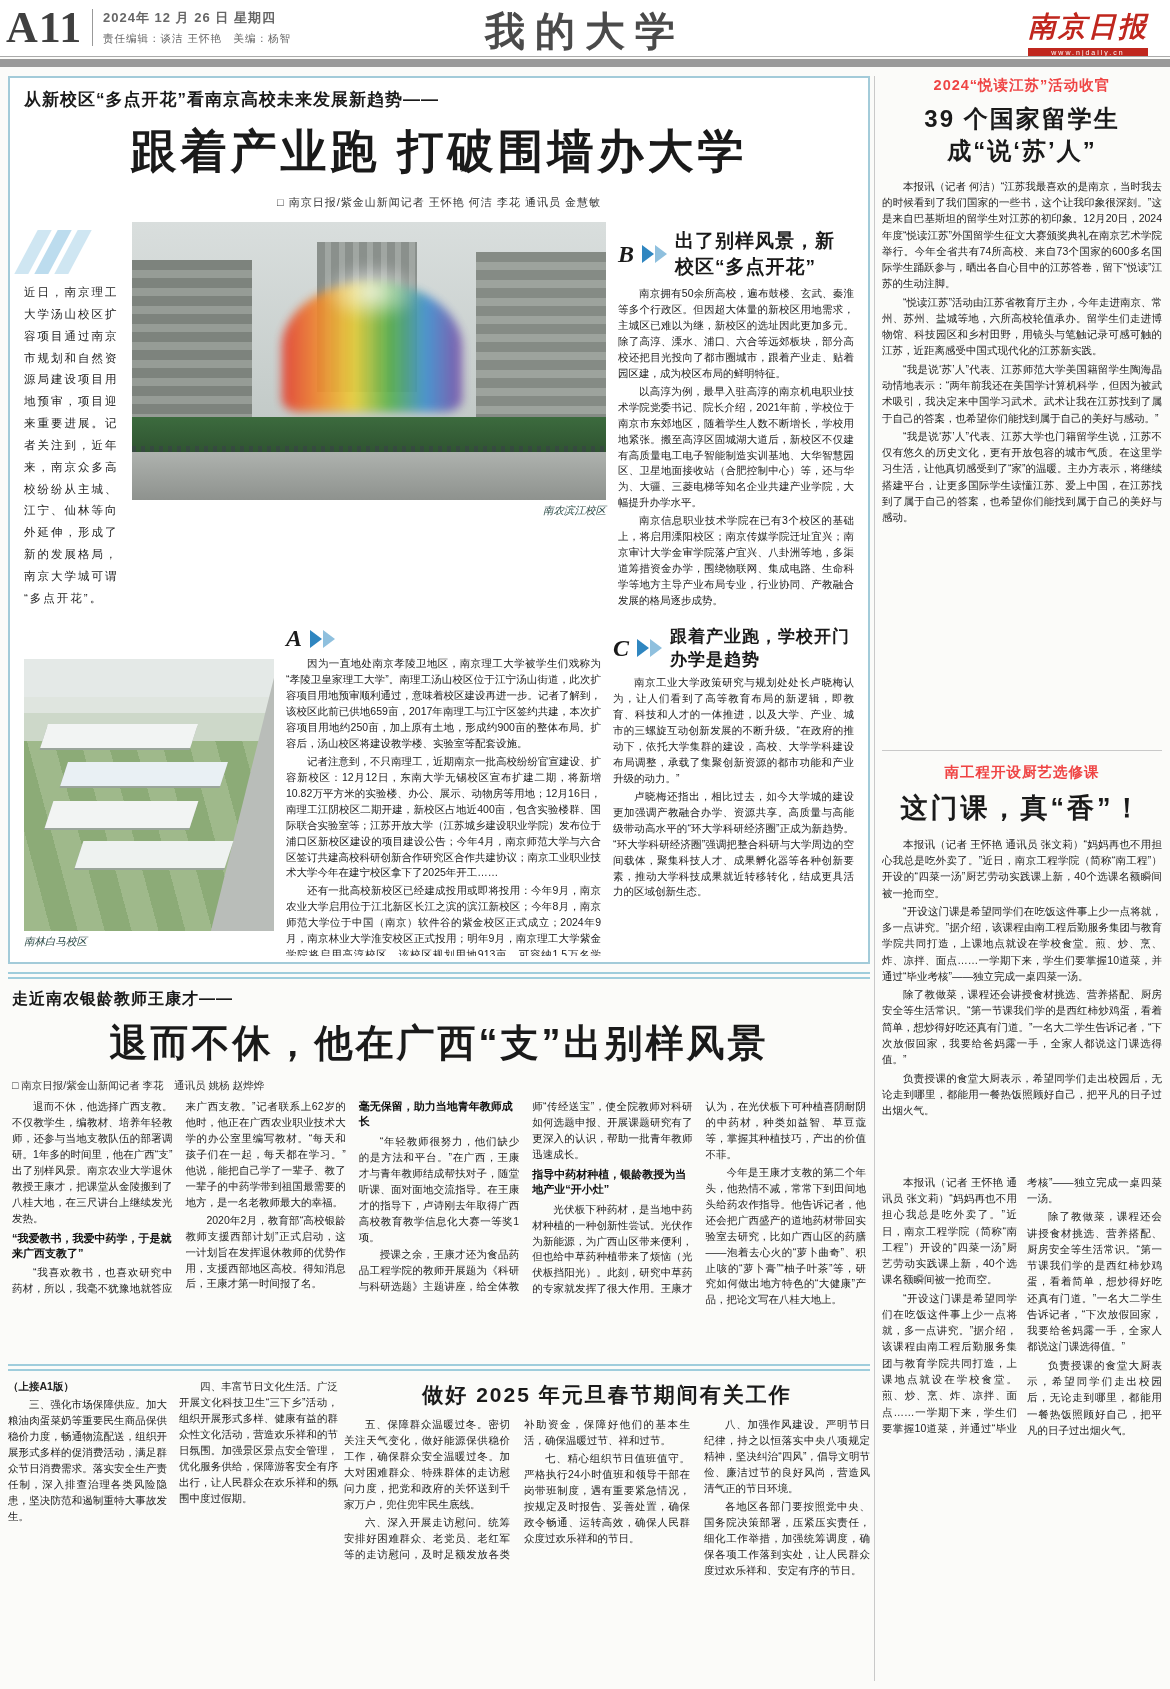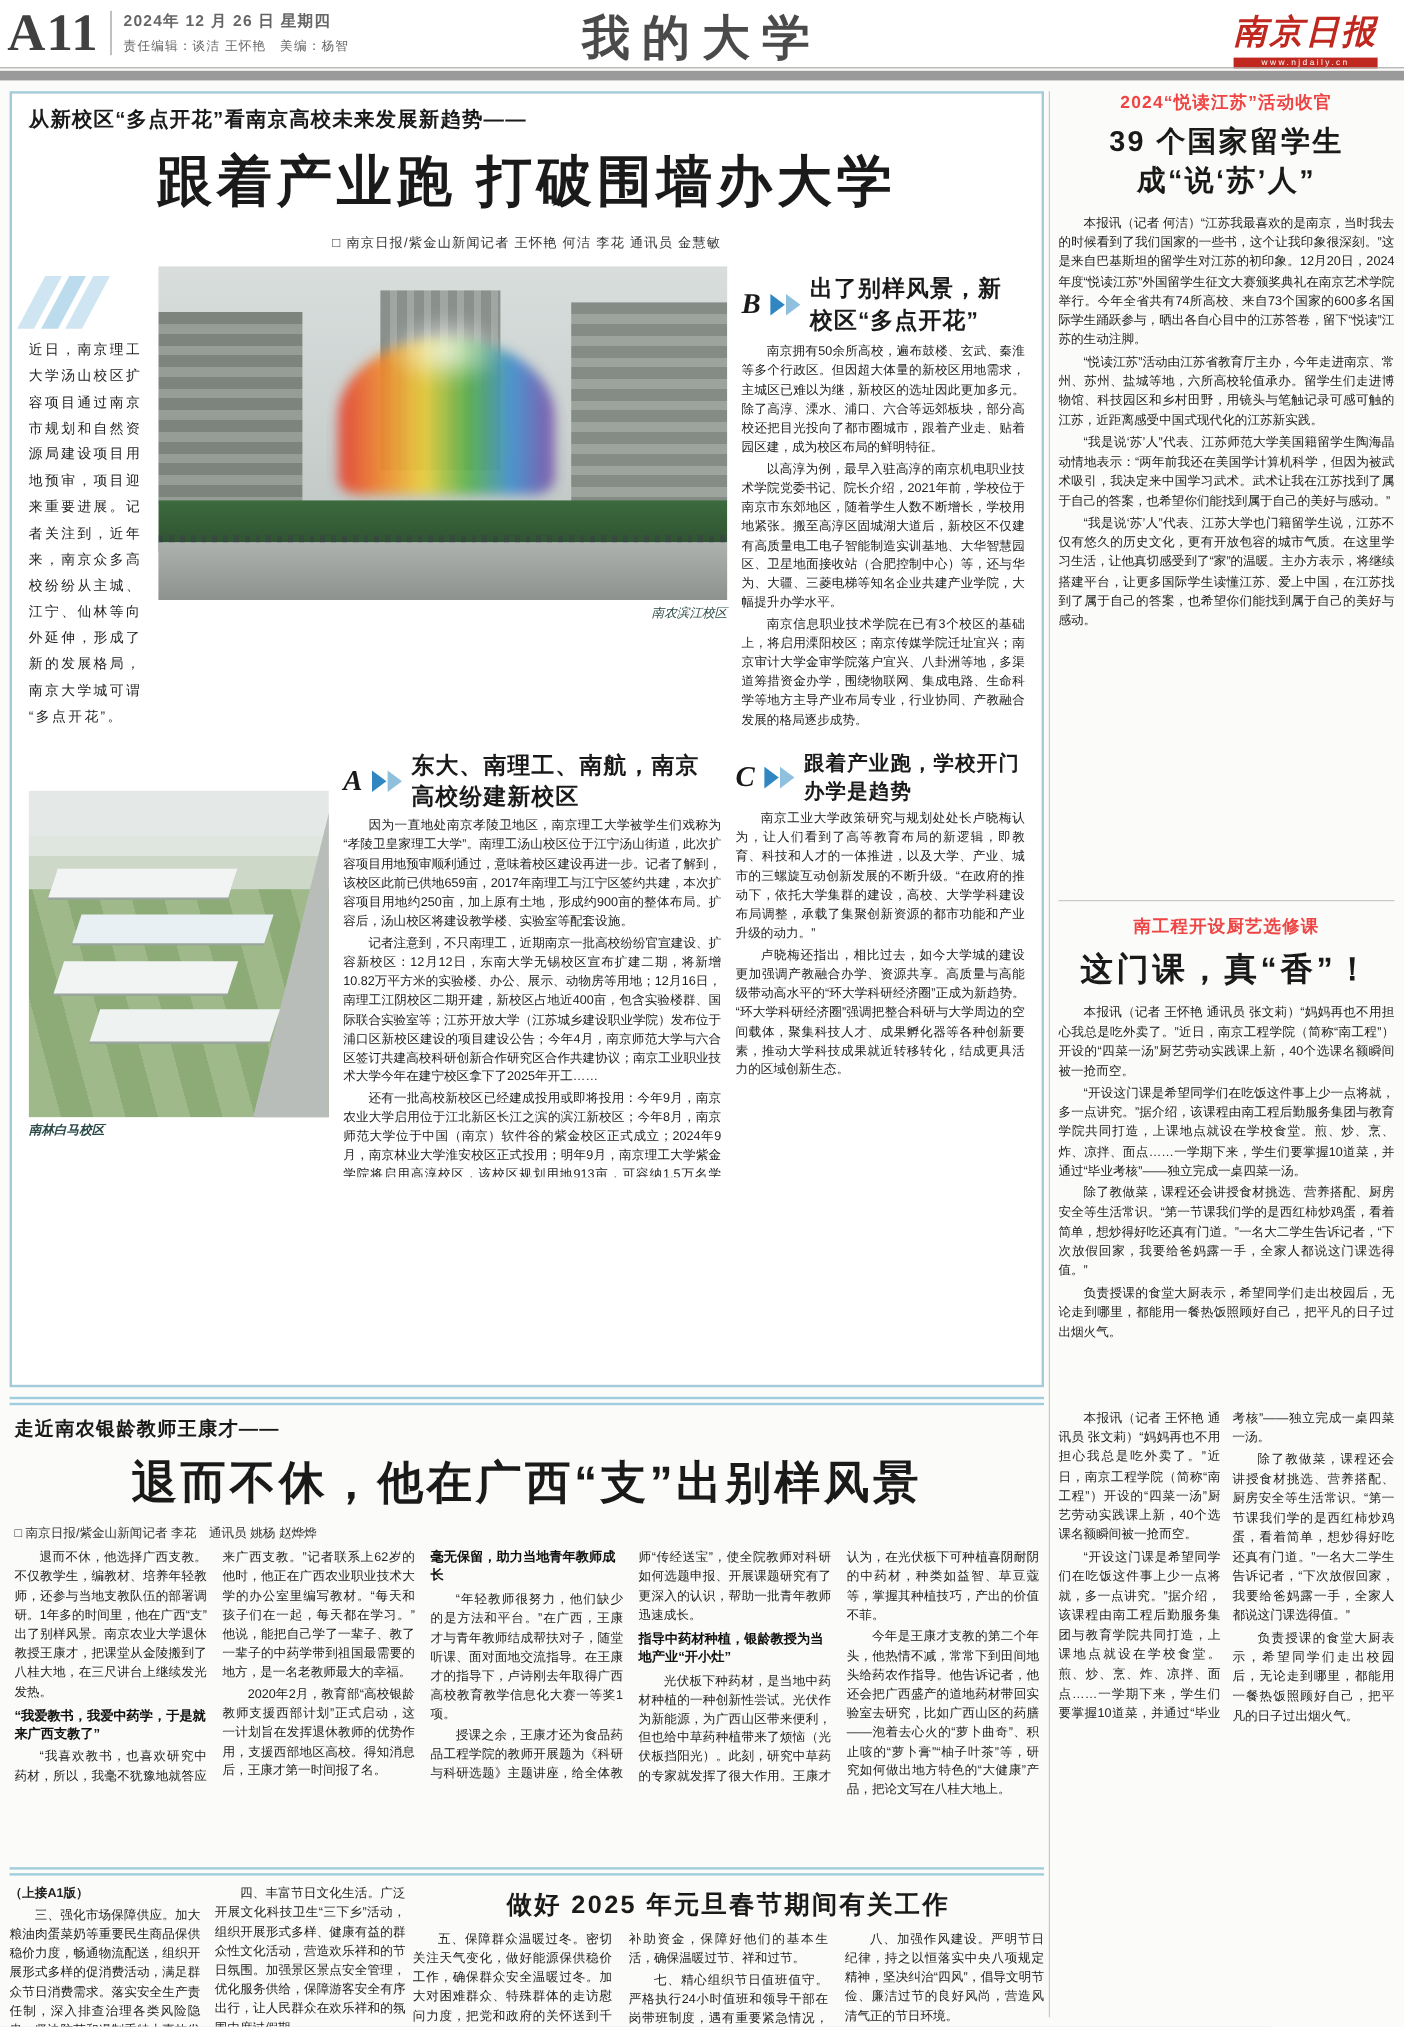--- a/index.html
+++ b/index.html
@@ -24,21 +24,21 @@
   .brand-url { margin-top:2px; background:#c0271e; color:#fff; font-size:7px; letter-spacing:2px; padding:1px 4px; }
   .head-rule-thin { position:absolute; top:56px; left:0; right:0; height:1px; background:#aaa; }
   .head-rule-thick { position:absolute; top:59px; left:0; right:0; height:8px; background:#9a9a9a; }
 
   
   #left-main { position:absolute; left:8px; top:76px; width:862px; }
   #right-rail { position:absolute; left:882px; top:76px; width:280px; }
   .v-divider { position:absolute; left:874px; top:76px; bottom:8px; width:1px; background:#c9c9c9; }
 
   
-  #main-box { border:2px solid #a3cbd9; background:#fff; height:1080px; padding:10px 14px; position:relative; }
+  #main-box { border:2px solid #a3cbd9; background:#fff; height:888px; padding:10px 14px; position:relative; }
   .kicker { font-size:17px; font-weight:bold; letter-spacing:1px; }
   .main-headline { text-align:center; font-size:46px; font-weight:bold; letter-spacing:4px; margin-top:10px; }
   .main-byline { text-align:center; font-size:11px; color:#333; margin-top:12px; letter-spacing:1px;}
   .main-grid { display:grid; grid-template-columns:96px 474px 1fr; column-gap:12px; margin-top:12px; }
   .intro-strip { position:relative; font-size:11.5px; line-height:1.9; color:#222; padding-top:60px; letter-spacing:2px;}
   .intro-deco { position:absolute; top:8px; left:2px; width:56px; height:44px; }
   .intro-deco i { position:absolute; display:block; width:14px; height:44px; background:#cfe6f2; transform:skewX(-28deg); }
   .intro-deco i:nth-child(2){ left:20px; background:#bcdcee; }
   .intro-deco i:nth-child(3){ left:40px; background:#cfe6f2; }
   
@@ -186,29 +186,28 @@
         <div>
           <div class="sec-head" style="visibility:hidden; height:30px;"></div>
           <div class="photo2">
             <div class="p2-field"></div>
             <div class="p2-road"></div>
             <div class="p2-b r1"></div>
             <div class="p2-b r2"></div>
             <div class="p2-b r3"></div>
             <div class="p2-b r4"></div>
           </div>
-          <div class="photo-caption" style="text-align:left;font-weight:bold;">南林白马校区</div>
+          <div class="photo-caption" style="text-align:left;">南林白马校区</div>
         </div>
 
         <div>
           <div class="sec-head">
             <span class="sec-marker">A</span>
             <span class="chev"></span>
               <span class="chev light"></span>
-            <span class="sec-title">东大、南理工、南航，南京高校纷建新校区</span>
           </div>
           <div class="body-text" style="height:300px; overflow:hidden;">
               <p>因为一直地处南京孝陵卫地区，南京理工大学被学生们戏称为“孝陵卫皇家理工大学”。南理工汤山校区位于江宁汤山街道，此次扩容项目用地预审顺利通过，意味着校区建设再进一步。记者了解到，该校区此前已供地659亩，2017年南理工与江宁区签约共建，本次扩容项目用地约250亩，加上原有土地，形成约900亩的整体布局。扩容后，汤山校区将建设教学楼、实验室等配套设施。</p>
               <p>记者注意到，不只南理工，近期南京一批高校纷纷官宣建设、扩容新校区：12月12日，东南大学无锡校区宣布扩建二期，将新增10.82万平方米的实验楼、办公、展示、动物房等用地；12月16日，南理工江阴校区二期开建，新校区占地近400亩，包含实验楼群、国际联合实验室等；江苏开放大学（江苏城乡建设职业学院）发布位于浦口区新校区建设的项目建设公告；今年4月，南京师范大学与六合区签订共建高校科研创新合作研究区合作共建协议；南京工业职业技术大学今年在建宁校区拿下了2025年开工……</p>
               <p>还有一批高校新校区已经建成投用或即将投用：今年9月，南京农业大学启用位于江北新区长江之滨的滨江新校区；今年8月，南京师范大学位于中国（南京）软件谷的紫金校区正式成立；2024年9月，南京林业大学淮安校区正式投用；明年9月，南京理工大学紫金学院将启用高淳校区，该校区规划用地913亩，可容纳1.5万名学生。</p>
             </div>
         </div>
 
         <div>
           <div class="sec-head">

